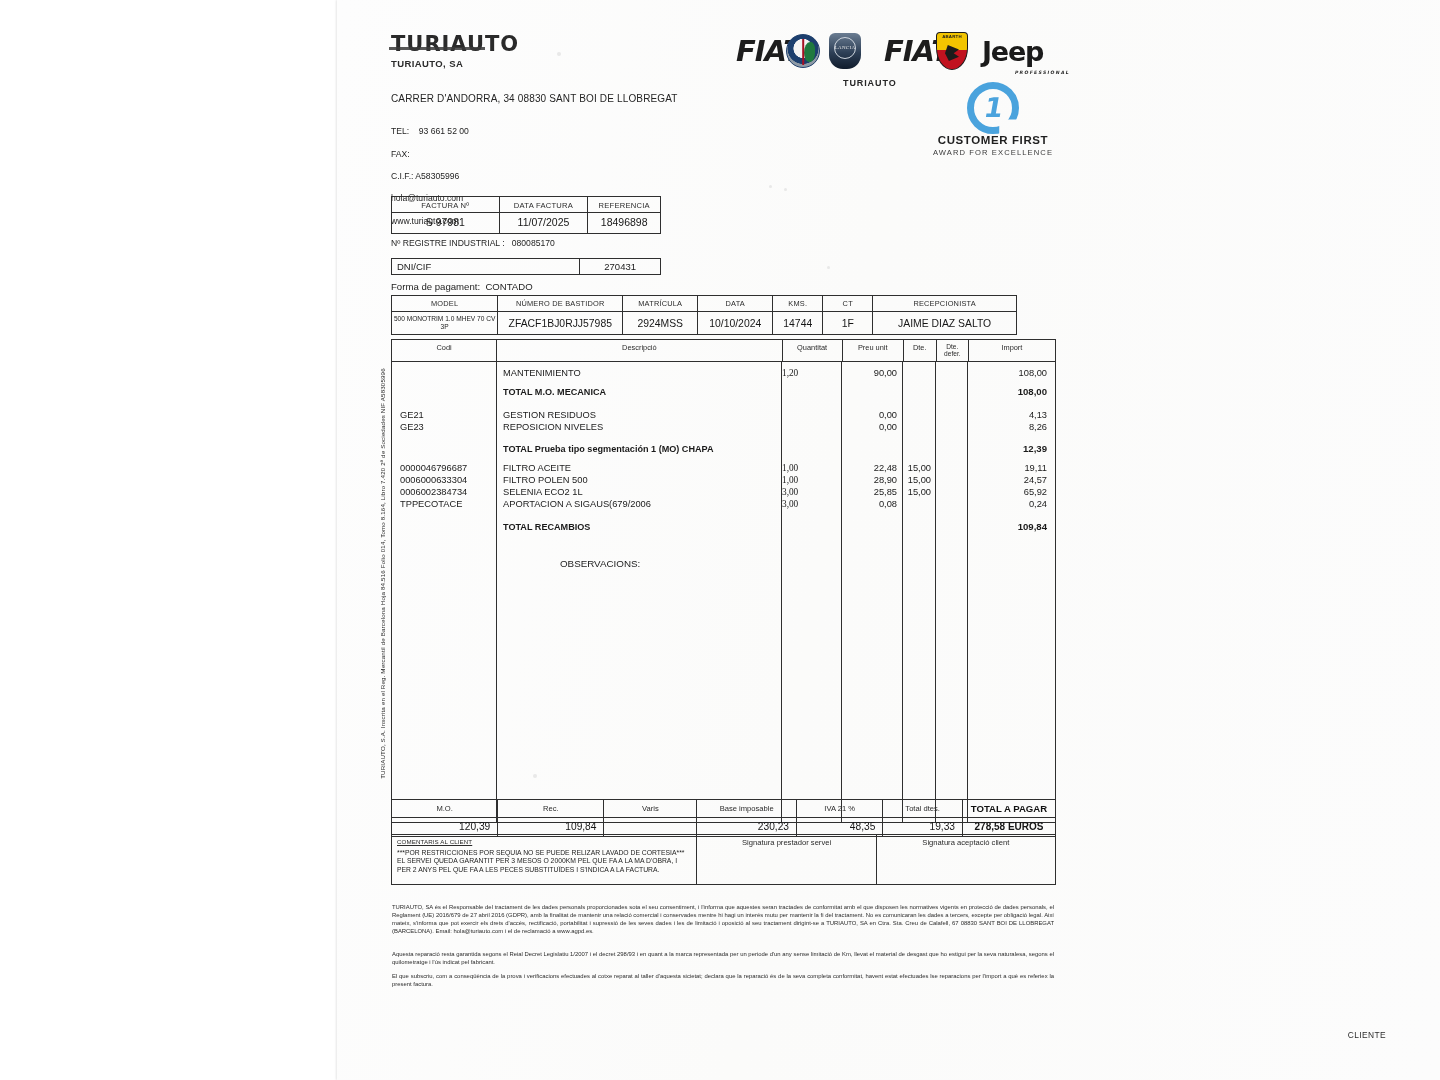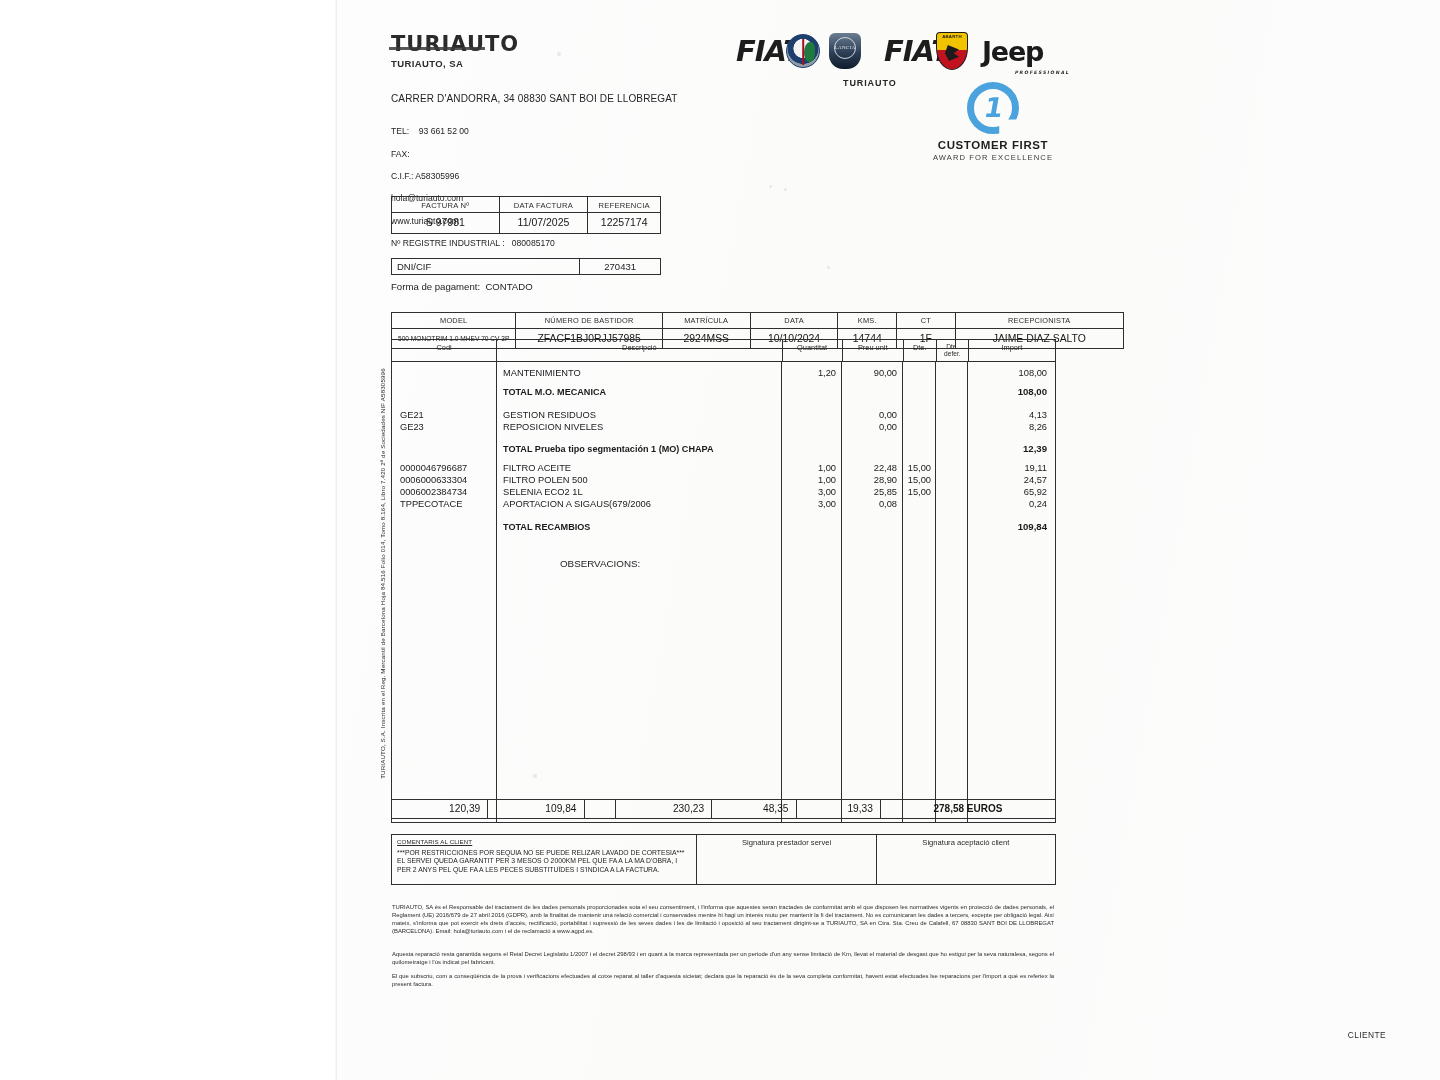--- a/index.html
+++ b/index.html
@@ -113,21 +113,21 @@
   }
   .cf-wrap{ position:absolute; left:586px; top:82px; width:140px; text-align:center; }
   .cf-circle{
     width:52px; height:52px; margin:0 auto; border-radius:50%;
     border:7px solid #4aa3dd; position:relative; clip-path:polygon(0 0,100% 0,100% 72%,62% 72%,62% 100%,0 100%);
   }
   .cf-one{
     position:absolute; left:50%; top:50%; transform:translate(-46%,-52%) skewX(-10deg);
     font-size:27px; font-weight:bold; color:#4aa3dd; font-family:"DejaVu Sans",sans-serif;
   }
-  .cf-t1{ font-size:11.5px; font-weight:bold; letter-spacing:.6px; color:#1f1f1f; margin-top:5px; }
+  .cf-t1{ font-size:11.5px; font-weight:bold; letter-spacing:.6px; color:#1f1f1f; }
   .cf-t2{ font-size:7.6px; letter-spacing:1.1px; color:#3a3a3a; margin-top:2px; }
 
   
   .tbl { position:absolute; border-collapse:collapse; }
   .tbl td, .tbl th { border:1px solid #2f2f2f; font-weight:normal; }
 
   #fact-table { left:54px; top:196px; width:270px; }
   #fact-table td { text-align:center; padding:2px 0; }
   #fact-table .h { font-size:7.6px; letter-spacing:.25px; color:#2a2a2a; padding-top:4px;}
   #fact-table .v { font-size:10.5px; padding:3px 0 5px; color:#161616;}
@@ -138,37 +138,37 @@
 
   .forma {
     position:absolute; left:54px; top:281px; font-size:9.6px; color:#1d1d1d;
   }
   .pag {
     position:absolute; left:0; top:279px; width:1049px; text-align:right;
     font-size:9.6px; color:#1d1d1d;
   }
 
   
-  #veh-table { left:54px; top:312px; width:733px; }
+  #veh-table { left:54px; top:295px; width:626px; }
   #veh-table td { text-align:center; }
   #veh-table .h { font-size:7.4px; letter-spacing:.2px; padding:3px 1px; color:#2a2a2a;}
   #veh-table .v { font-size:10.4px; padding:4px 1px; color:#161616;}
   #veh-table .model { font-size:6.6px; line-height:8px; padding:3px 1px;}
 
   
   #items-table { left:54px; top:339px; width:665px; }
   #items-table td { padding:0; vertical-align:top; }
   #items-table .hd { font-size:7.4px; text-align:center; padding:3px 2px; color:#2a2a2a; }
   #items-table .hd.two { font-size:6.6px; line-height:7.4px; }
   .items-body { height:460px; position:relative; }
 
   .row { display:flex; font-size:9.3px; line-height:12.1px; color:#1a1a1a; }
   .c-codi  { width:105px; padding-left:8px; }
   .c-desc  { width:285px; padding-left:6px; }
-  .c-qty   { width:60px;  text-align:right; padding-right:6px; }
+  .c-qty   { width:60px;  text-align:left; padding-right:6px;font-family:Liberation Serif, serif; }
   .c-preu  { width:61px;  text-align:right; padding-right:6px; }
   .c-dte   { width:33px;  text-align:right; padding-right:5px; }
   .c-dtef  { width:32px;  text-align:right; padding-right:5px; }
   .c-imp   { width:87px;  text-align:right; padding-right:8px; }
   .row.total { font-weight:bold; font-size:9.1px; }
   .row.total .c-imp { font-size:9.6px; }
   .spacer6 { height:7px; }
   .spacer10 { height:11px; }
   .twoline { line-height:10.6px; }
 
@@ -270,21 +270,21 @@
   <table class="tbl" id="fact-table">
     <tbody>
         <tr>
       <td class="h" style="width:40%">FACTURA Nº</td>
       <td class="h" style="width:33%">DATA FACTURA</td>
       <td class="h" style="width:27%">REFERENCIA</td>
     </tr>
     <tr>
       <td class="v">S 97981</td>
       <td class="v">11/07/2025</td>
-      <td class="v">12257174</td>
+      <td class="v">18496898</td>
     </tr>
   </tbody>
     </table>
 
   <table class="tbl" id="dni-table">
     <tbody>
         <tr>
       <td style="width:70%">DNI/CIF</td>
       <td class="val" style="width:30%">270431</td>
     </tr>
@@ -459,20 +459,29 @@
             <div class="observ">OBSERVACIONS:</div>
           </div>
         </div>
       </td>
     </tr>
   </tbody>
     </table>
 
   <table class="tbl" id="tot-table">
     <tbody>
+        <tr>
+      <td class="h" style="width:16%">M.O.</td>
+      <td class="h" style="width:16%">Rec.</td>
+      <td class="h" style="width:14%">Varis</td>
+      <td class="h" style="width:15%">Base imposable</td>
+      <td class="h" style="width:13%">IVA 21 %</td>
+      <td class="h" style="width:12%">Total dtes.</td>
+      <td class="h big" style="width:17%">TOTAL A PAGAR</td>
+    </tr>
     <tr>
       <td class="v">120,39</td>
       <td class="v">109,84</td>
       <td class="v"></td>
       <td class="v">230,23</td>
       <td class="v">48,35</td>
       <td class="v">19,33</td>
       <td class="v big" style="text-align:center">278,58 EUROS</td>
     </tr>
   </tbody>

